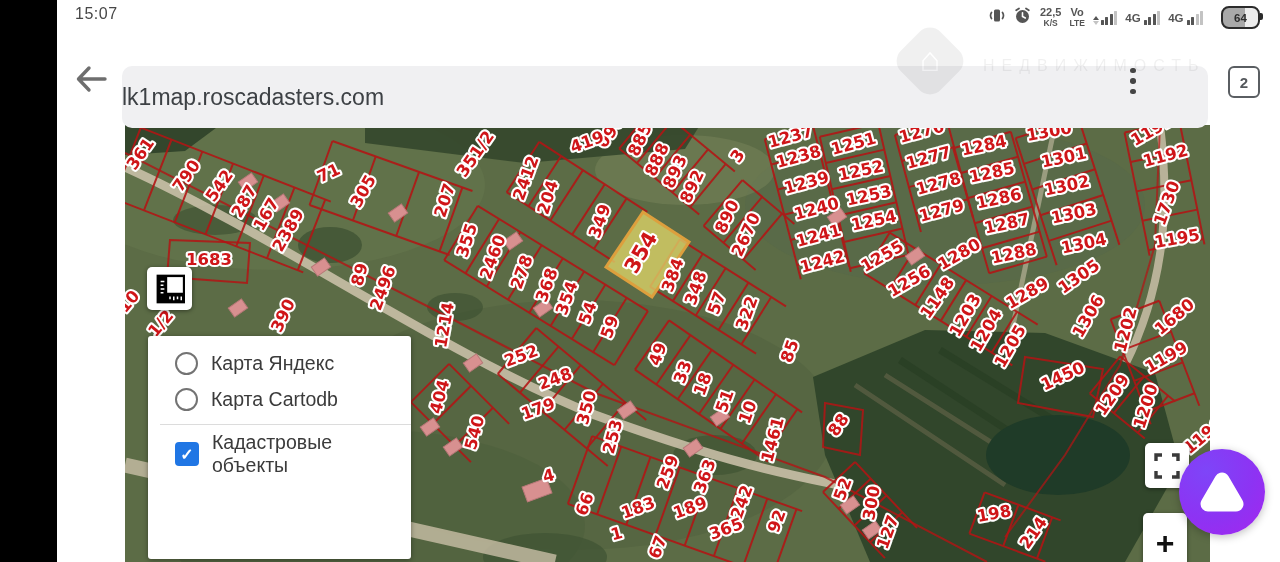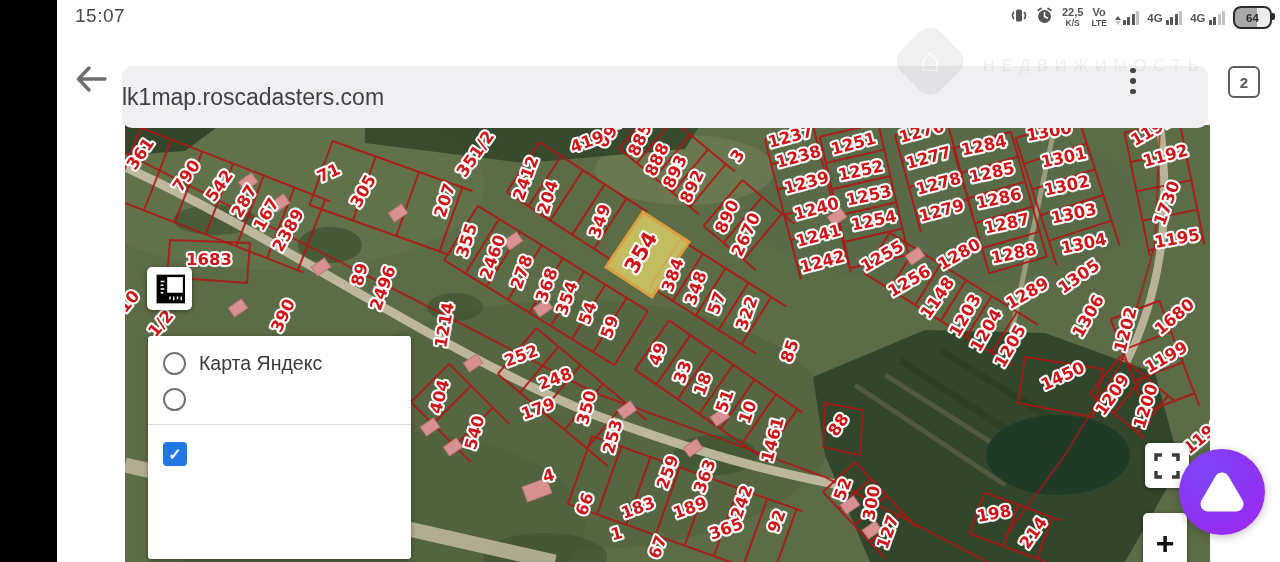--- a/index.html
+++ b/index.html
@@ -3,38 +3,38 @@
 <meta charset="utf-8">
 <style>
   html,body{margin:0;padding:0;background:#fff;}
   .screen{position:relative;width:1280px;height:562px;overflow:hidden;background:#fff;
           font-family:"Liberation Sans",sans-serif;}
   
   .black-strip{position:absolute;left:0;top:0;width:57px;height:562px;background:#000;z-index:30;}
 
   
   .status-bar{position:absolute;left:57px;top:0;right:0;height:35px;background:#fff;z-index:20;}
-  .clock-time{position:absolute;left:18px;top:5px;font-size:19px;color:#474747;letter-spacing:.5px;}
-  .sb-icons{position:absolute;right:8px;top:2px;height:31px;display:flex;align-items:center;gap:8px;}
+  .clock-time{position:absolute;left:18px;top:5px;font-size:16px;color:#474747;letter-spacing:.5px;}
+  .sb-icons{position:absolute;right:20px;top:2px;height:31px;display:flex;align-items:center;gap:8px;}
   .sb-txt{display:flex;flex-direction:column;align-items:center;line-height:1;color:#555;}
   .sb-txt .t1{font-size:11px;font-weight:bold;}
   .sb-txt .t2{font-size:8.5px;font-weight:bold;margin-top:1px;}
   .bars{display:flex;align-items:flex-end;gap:1.5px;height:15px;}
   .bars i{display:block;width:3px;background:#555;border-radius:.5px;}
   .bars i.dim{background:#c3c3c3;}
   .sig{display:flex;align-items:flex-end;gap:3px;}
   .sig .g{font-size:11.5px;font-weight:bold;color:#555;line-height:1;margin-bottom:1px;}
   .updown{display:flex;flex-direction:column;gap:1px;margin-right:-1px;}
   .updown b{width:0;height:0;border-left:3px solid transparent;border-right:3px solid transparent;}
   .updown .u{border-bottom:4px solid #555;}
   .updown .d{border-top:4px solid #c3c3c3;}
   .battery{position:relative;width:35px;height:19px;border:2px solid #2b2b2b;border-radius:8px;
            background:linear-gradient(90deg,#a9a9a9 64%,#ededed 64%);
            display:flex;align-items:center;justify-content:center;
-           font-size:11.5px;font-weight:bold;color:#2d2d2d;}
+           font-size:11.5px;font-weight:bold;color:#2d2d2d;margin-left:10px;}
   .battery:after{content:"";position:absolute;right:-5px;top:5px;width:3px;height:7px;background:#2b2b2b;border-radius:0 2px 2px 0;}
 
   
   .toolbar{position:absolute;left:57px;top:35px;right:0;height:83px;background:#fff;z-index:20;}
   .back-btn{position:absolute;left:12px;top:24px;width:44px;height:40px;cursor:pointer;}
   .url-pill{position:absolute;left:65px;top:31px;width:1086px;height:62px;background:#f0f0f2;border-radius:10px;
             display:flex;align-items:center;justify-content:flex-start;cursor:pointer;}
   .url-text{font-size:23px;color:#3d4145;}
   .kebab{position:absolute;right:132px;top:18px;width:30px;height:56px;display:flex;flex-direction:column;
          align-items:center;justify-content:center;gap:5px;cursor:pointer;}
@@ -59,21 +59,21 @@
   text.pnum.hl{font-size:21px;}
 
   .map-btn{position:absolute;background:#fff;border:none;border-radius:5px;box-shadow:0 1px 4px rgba(0,0,0,.45);
            display:flex;align-items:center;justify-content:center;cursor:pointer;padding:0;}
   .ruler-btn{left:22px;top:142px;width:45px;height:43px;}
   .fs-btn{left:1020px;top:318px;width:44px;height:45px;}
   .zoomin-btn{left:1018px;top:388px;width:44px;height:60px;font-size:32px;font-weight:bold;color:#111;}
 
   
   .layers-panel{position:absolute;left:23px;top:211px;width:263px;height:223px;background:#fff;border-radius:3px;
-                box-shadow:0 1px 5px rgba(0,0,0,.4);z-index:6;padding-top:9px;box-sizing:border-box;}
+                box-shadow:0 1px 5px rgba(0,0,0,.4);z-index:6;padding-top:9px;box-sizing:border-box;padding-left:12px;}
   .opt-row{height:36px;display:flex;align-items:center;gap:13px;padding-left:15px;cursor:pointer;}
   .opt-label{font-size:19.5px;color:#3b3b3b;}
   .radio{box-sizing:border-box;width:23px;height:23px;border:2.5px solid #737373;border-radius:50%;position:relative;flex:none;}
   .radio.selected{border-color:#1d74e0;}
   .radio.selected:after{content:"";position:absolute;left:3.5px;top:3.5px;width:11px;height:11px;border-radius:50%;background:#1d74e0;}
   .panel-divider{height:1px;background:#dcdcdc;margin:7px 0 11px 0;}
   .checkbox{box-sizing:border-box;width:24px;height:24px;background:#2076e4;border-radius:4px;flex:none;
             display:flex;align-items:center;justify-content:center;color:#fff;font-size:16px;font-weight:bold;}
 
   
@@ -514,24 +514,26 @@
       </svg>
     </button>
 
     <div class="layers-panel">
       <div class="opt-row">
         <span class="radio"></span>
         <span class="opt-label">Карта Яндекс</span>
       </div>
       <div class="opt-row">
         <span class="radio"></span>
+        <span class="opt-label">Карта Cartodb</span>
       </div>
       <div class="panel-divider"></div>
       <div class="opt-row">
         <span class="checkbox">✓</span>
+        <span class="opt-label">Кадастровые объекты</span>
       </div>
     </div>
 
     <button class="map-btn fs-btn">
       <svg width="26" height="26" viewBox="0 0 26 26">
         <path d="M2,8 V2 H8 M18,2 H24 V8 M24,18 V24 H18 M8,24 H2 V18" stroke="#3a3a3a" stroke-width="3.4" fill="none"></path>
       </svg>
     </button>
     <button class="map-btn zoomin-btn">+</button>
   </div>

